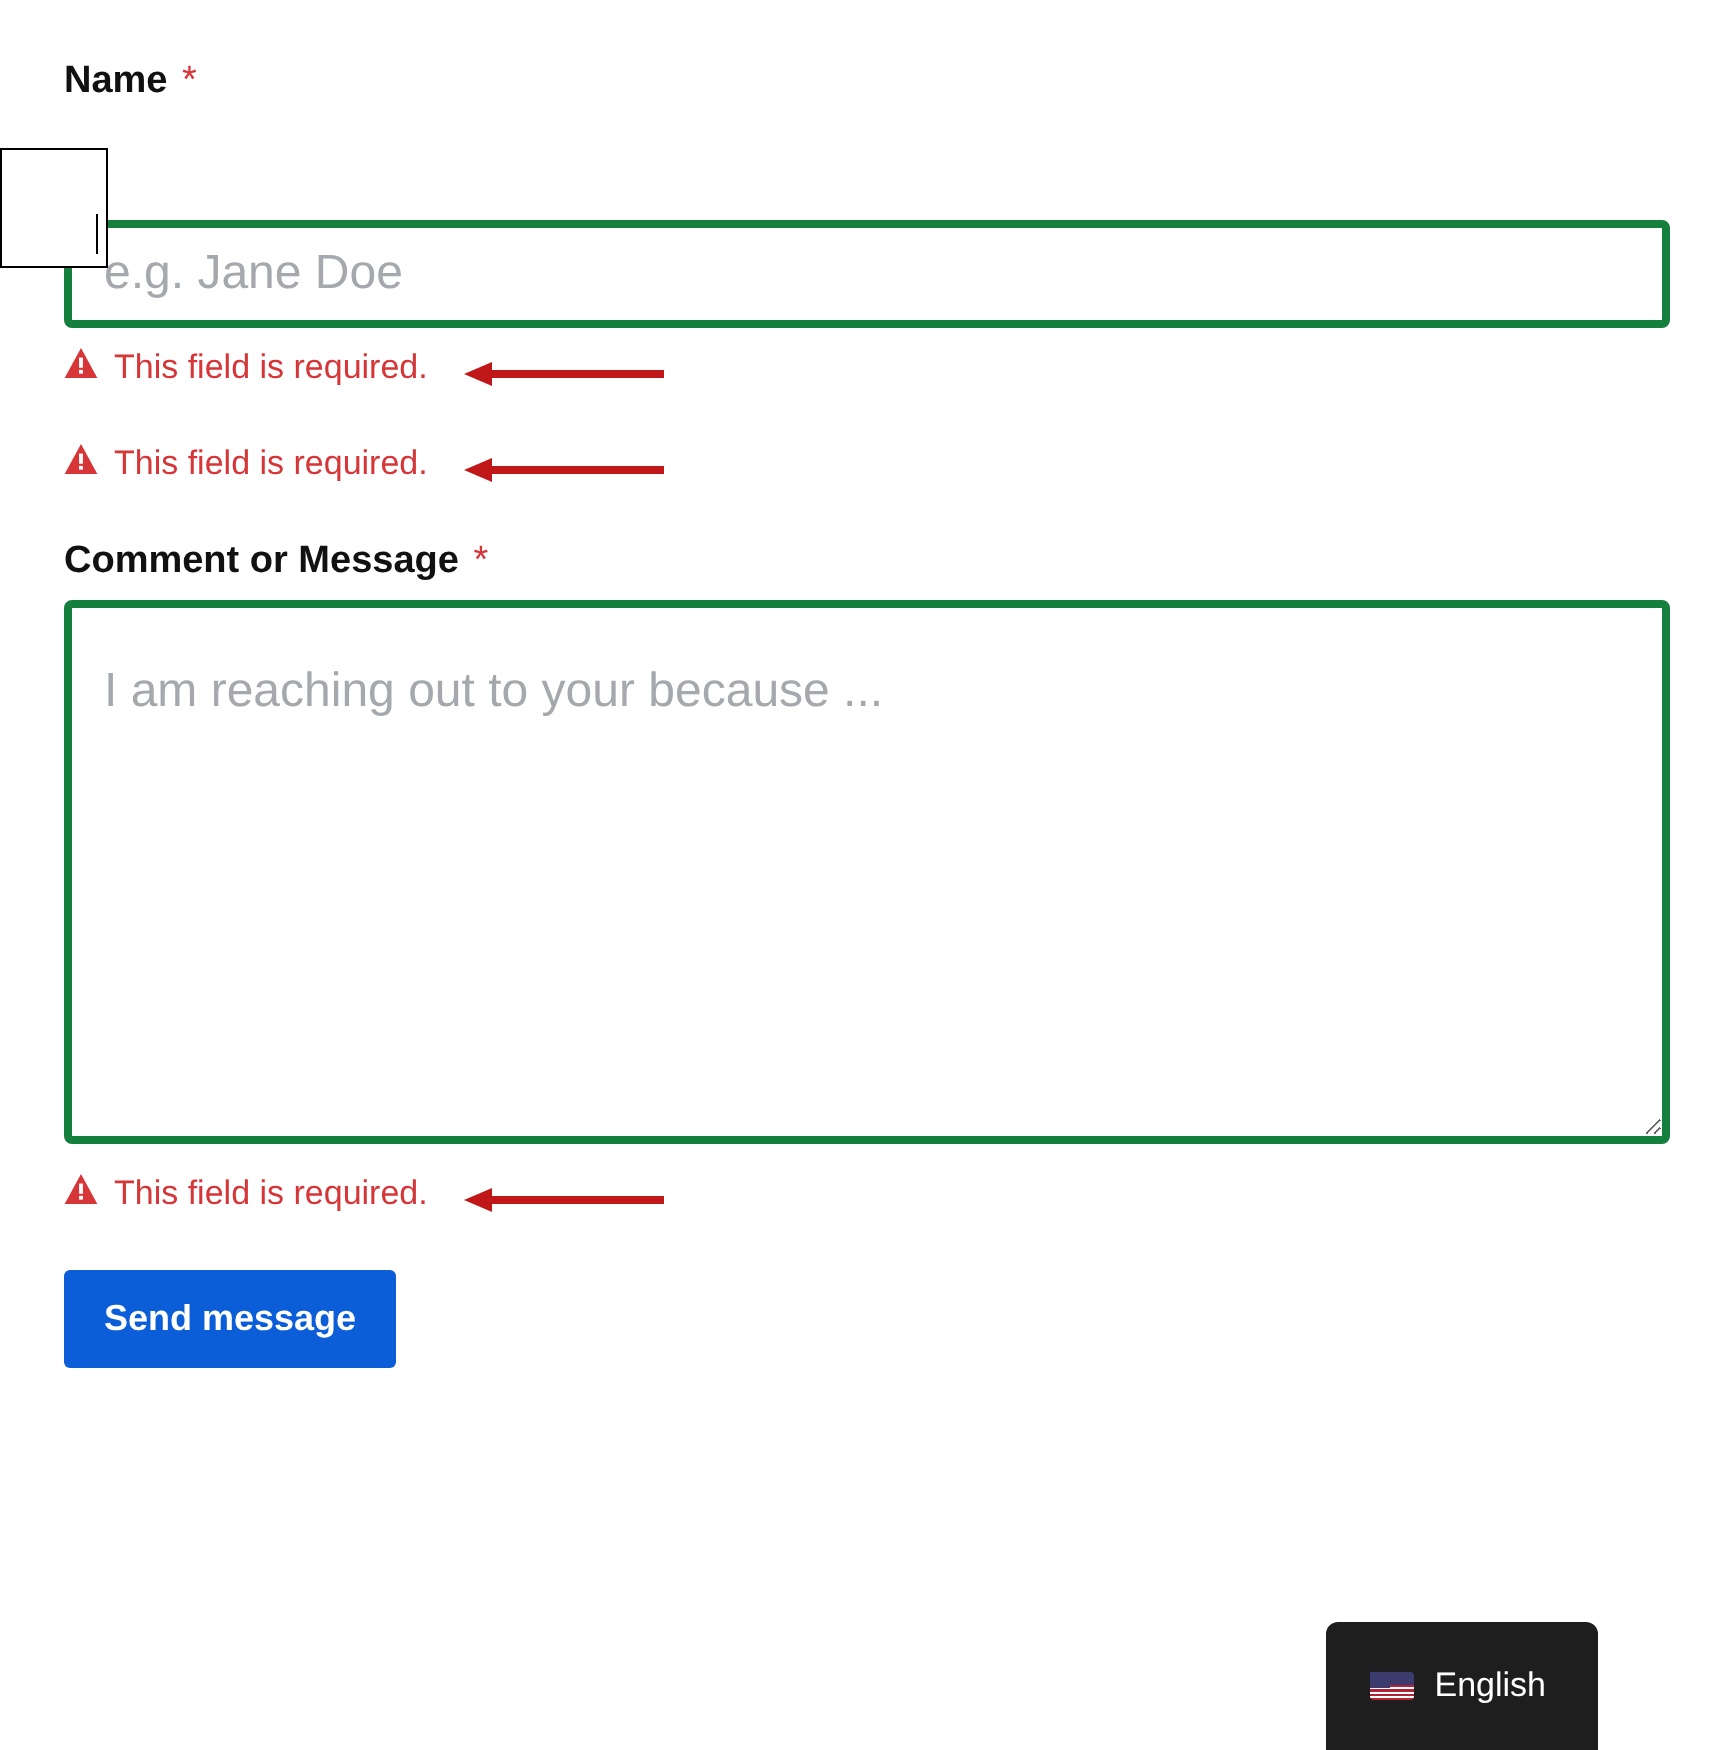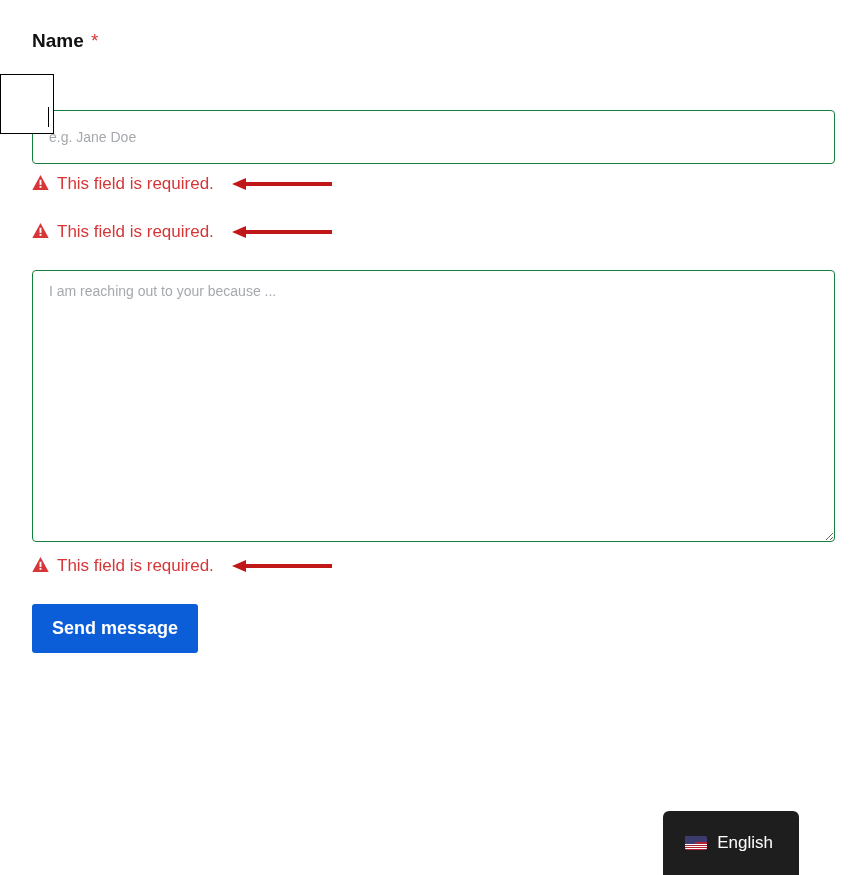--- a/index.html
+++ b/index.html
@@ -24,40 +24,40 @@
     display: block;
   }
   .req {
     color: #d63638;
     font-weight: 400;
     margin-left: 2px;
   }
   .name-spacer { height: 50px; } 
   .text-input, .textarea-input {
     width: 100%;
-    border: 1px solid #15803d;
+    border: 4px solid #15803d;
     border-radius: 4px;
     background: #fff;
     font-family: inherit;
-    font-size: 14px;
+    font-size: 24px;
     color: #222;
     padding: 14px 16px;
     outline: none;
   }
   .text-input { height: 54px; }
   .text-input::placeholder,
   .textarea-input::placeholder { color: #a5a9ad; }
   .textarea-input {
     height: 272px;
     resize: both;
-    padding-top: 12px;
+    padding-top: 28px;
   }
   .error-row {
     display: flex;
-    align-items: center;
+    align-items: flex-end;
     margin-top: 10px;
     gap: 8px;
   }
   .error-text {
     color: #d63638;
     font-size: 17px;
   }
   .warn-icon { flex: 0 0 auto; }
   .arrow-wrap {
     margin-left: 10px;
@@ -171,20 +171,24 @@
       <span class="arrow-wrap">
         <svg width="100" height="14" viewBox="0 0 100 14">
             <line x1="100" y1="7" x2="8" y2="7" stroke="#c01818" stroke-width="4"></line>
             <polygon points="0,7 14,1 14,13" fill="#c01818"></polygon>
           </svg>
       </span>
     </div>
   </div>
 
   <div class="field-group">
+    <label class="field-label">
+      <span>Comment or Message</span>
+      <span class="req">*</span>
+    </label>
     <textarea class="textarea-input" placeholder="I am reaching out to your because ..." style=""></textarea>
     <div class="error-row">
       <span class="warn-icon">
         <svg width="17" height="15" viewBox="0 0 24 22">
             <path fill="#d63638" d="M12 0 L24 22 H0 Z"></path>
             <rect x="10.6" y="7" width="2.8" height="7.5" fill="#fff"></rect>
             <rect x="10.6" y="16" width="2.8" height="2.8" fill="#fff"></rect>
           </svg>
       </span>
       <span class="error-text">This field is required.</span>

